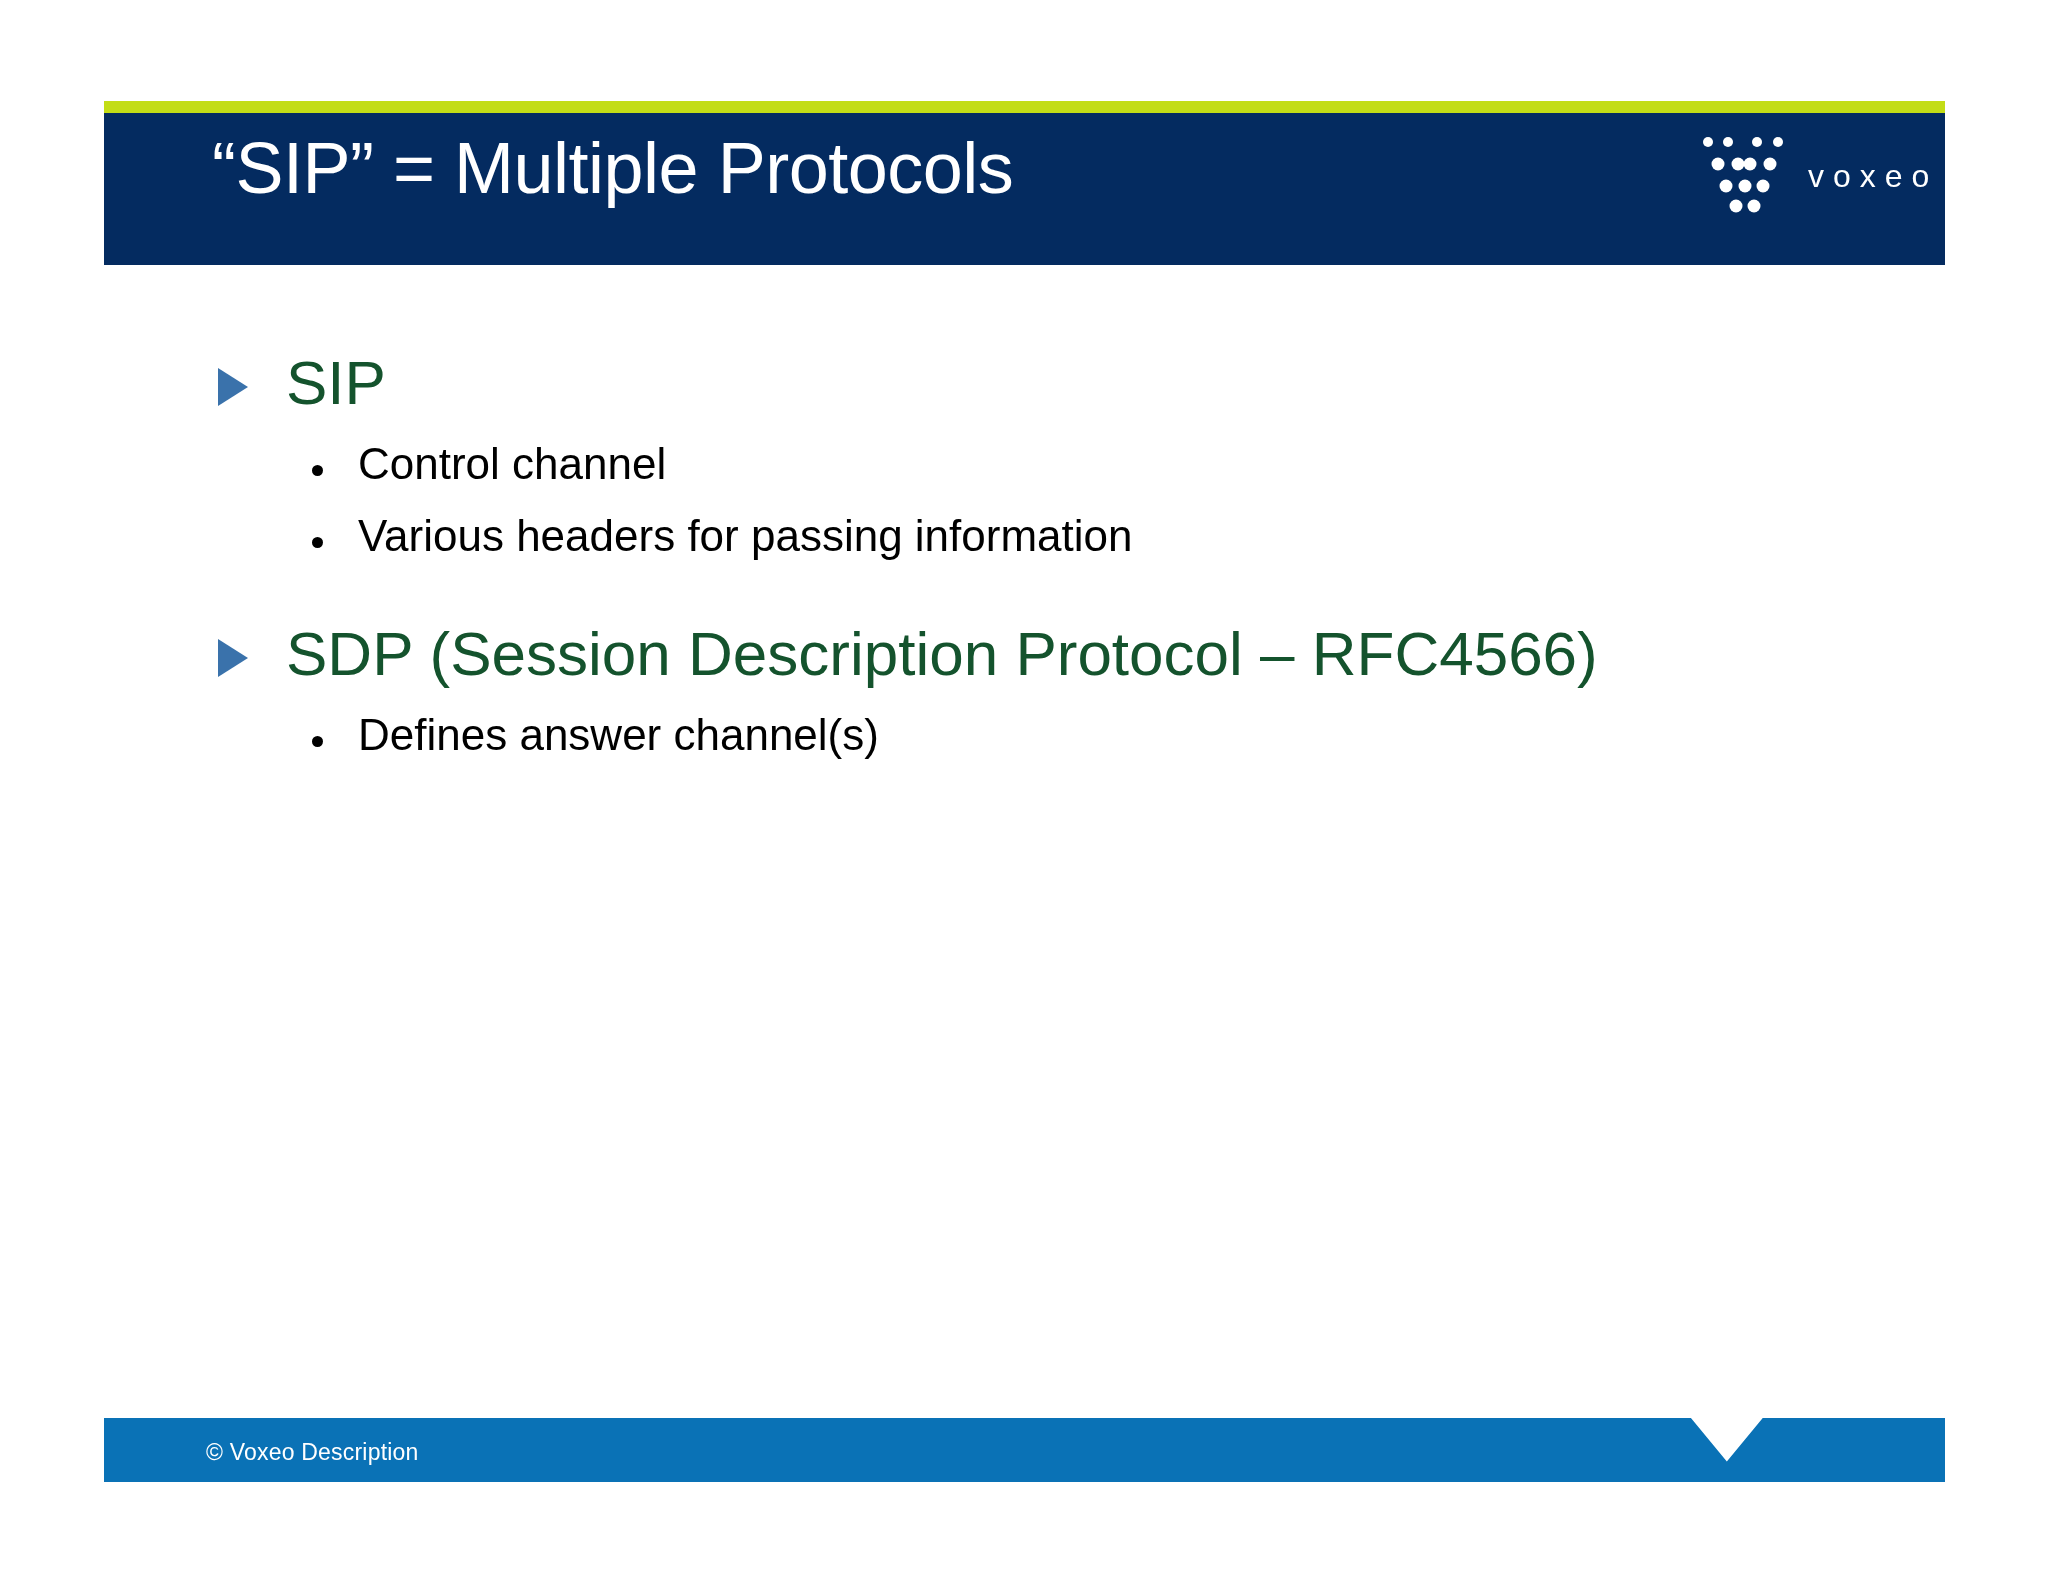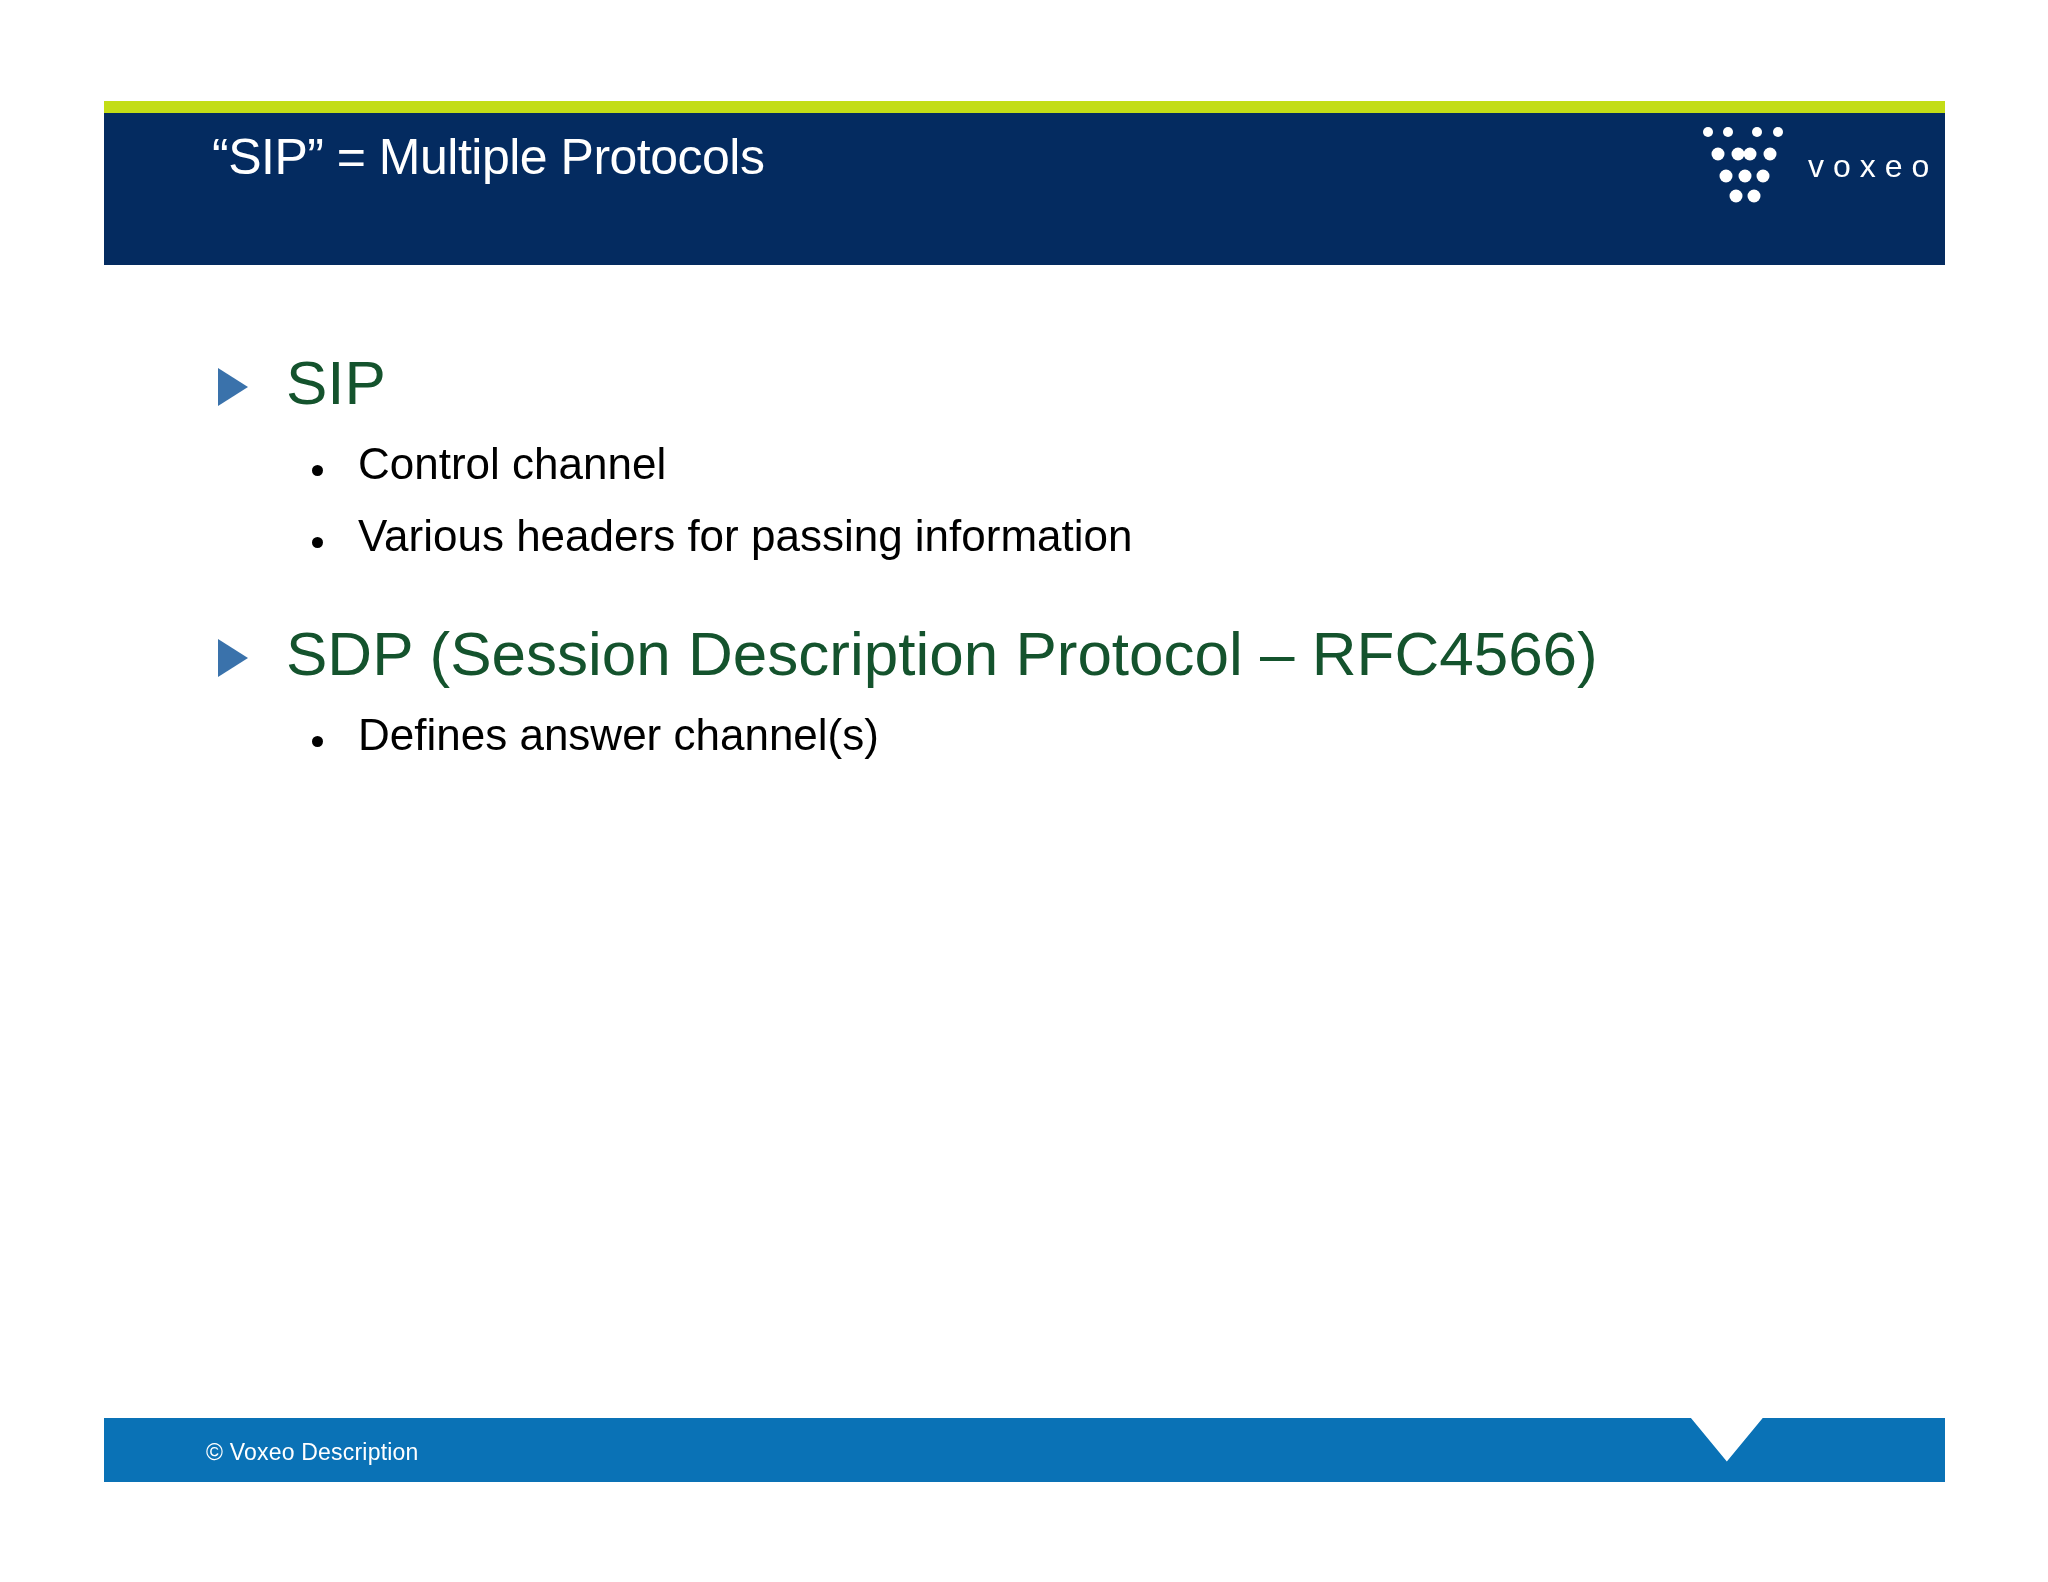--- a/index.html
+++ b/index.html
@@ -40,32 +40,32 @@
     width: 1841px;
     height: 152px;
     background: #042b60;
   }
   .slide-title {
     position: absolute;
     left: 212px;
     top: 132px;
     width: 1350px;
     color: #ffffff;
-    font-size: 50px;
+    font-size: 72px;
     font-weight: 400;
     letter-spacing: -0.5px;
     line-height: 1.0;
     white-space: nowrap;
   }
 
   
   .logo {
     position: absolute;
     left: 1700px;
-    top: 136px;
+    top: 146px;
     width: 235px;
     height: 84px;
   }
   .logo-mark {
     position: absolute;
     left: 0;
     top: -16px;
     width: 90px;
     height: 86px;
   }

